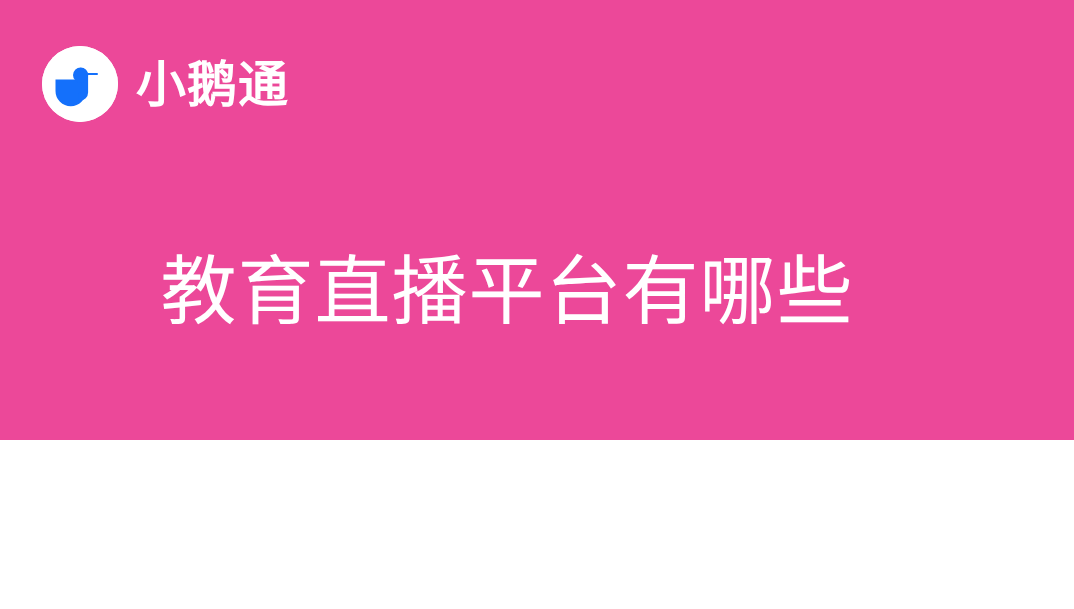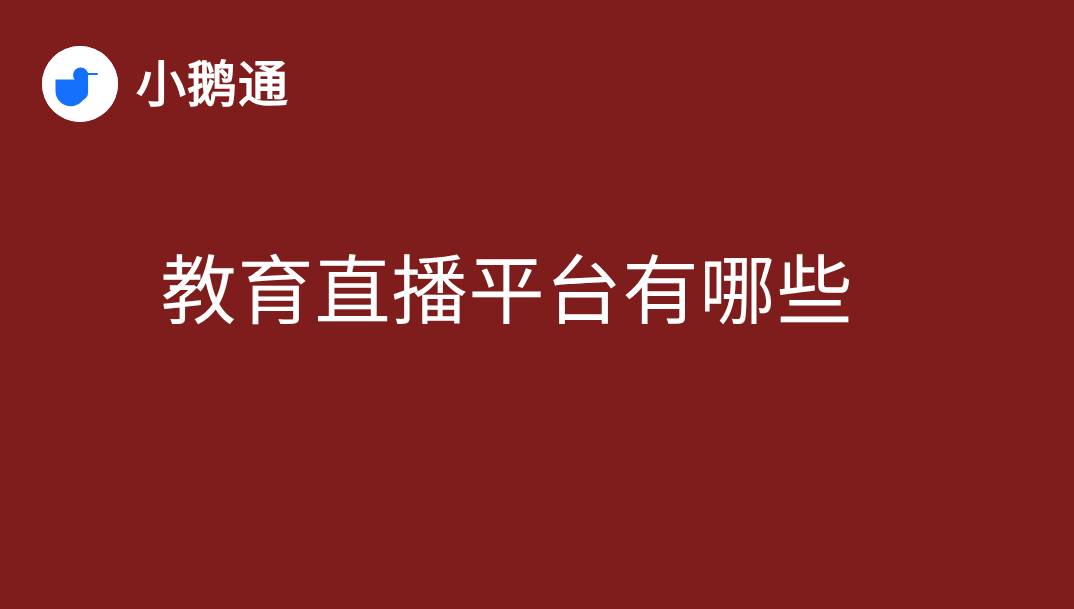--- a/index.html
+++ b/index.html
@@ -8,23 +8,23 @@
     padding: 0;
   }
   body {
     background: #ffffff;
     font-family: "Liberation Sans", "DejaVu Sans", sans-serif;
   }
 
   .slide {
     position: relative;
     width: 1074px;
-    height: 609px;
+    height: 440px;
     overflow: hidden;
-    background: #7f1d1d;
+    background: #ec4899;
   }
 
   
   .brand {
     position: absolute;
     left: 42px;
     top: 46px;
     display: flex;
     align-items: center;
     gap: 18px;

